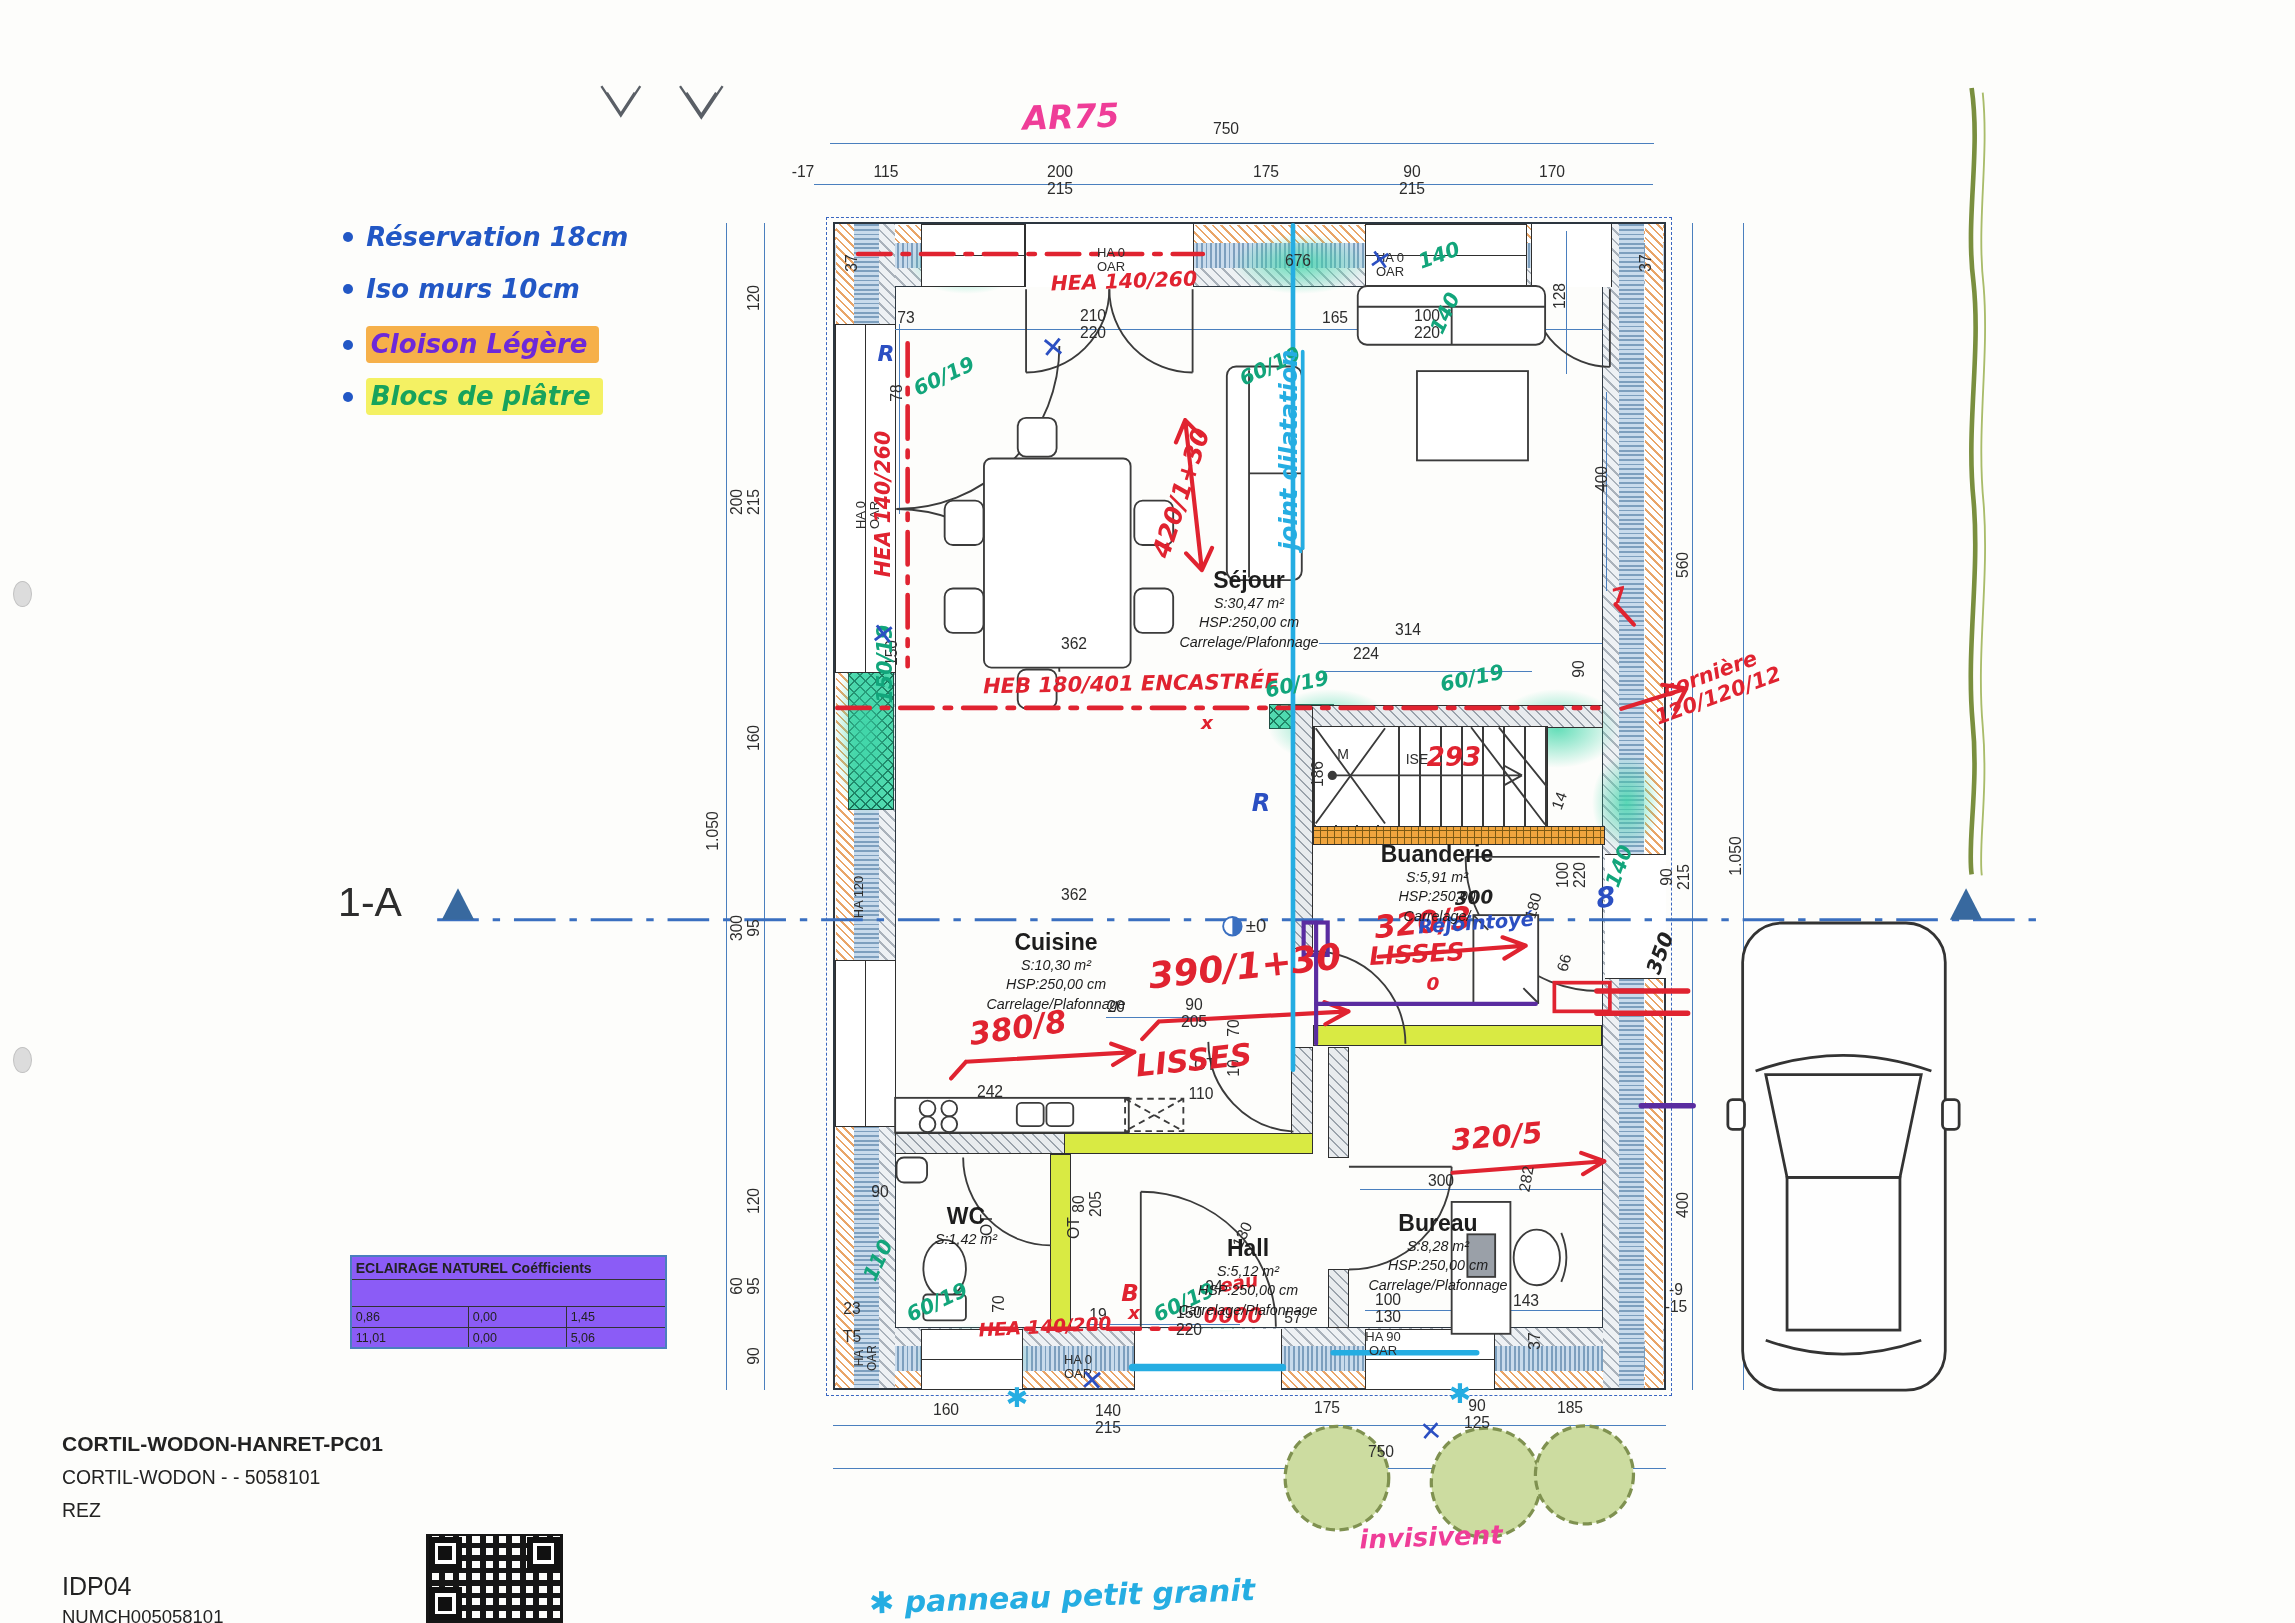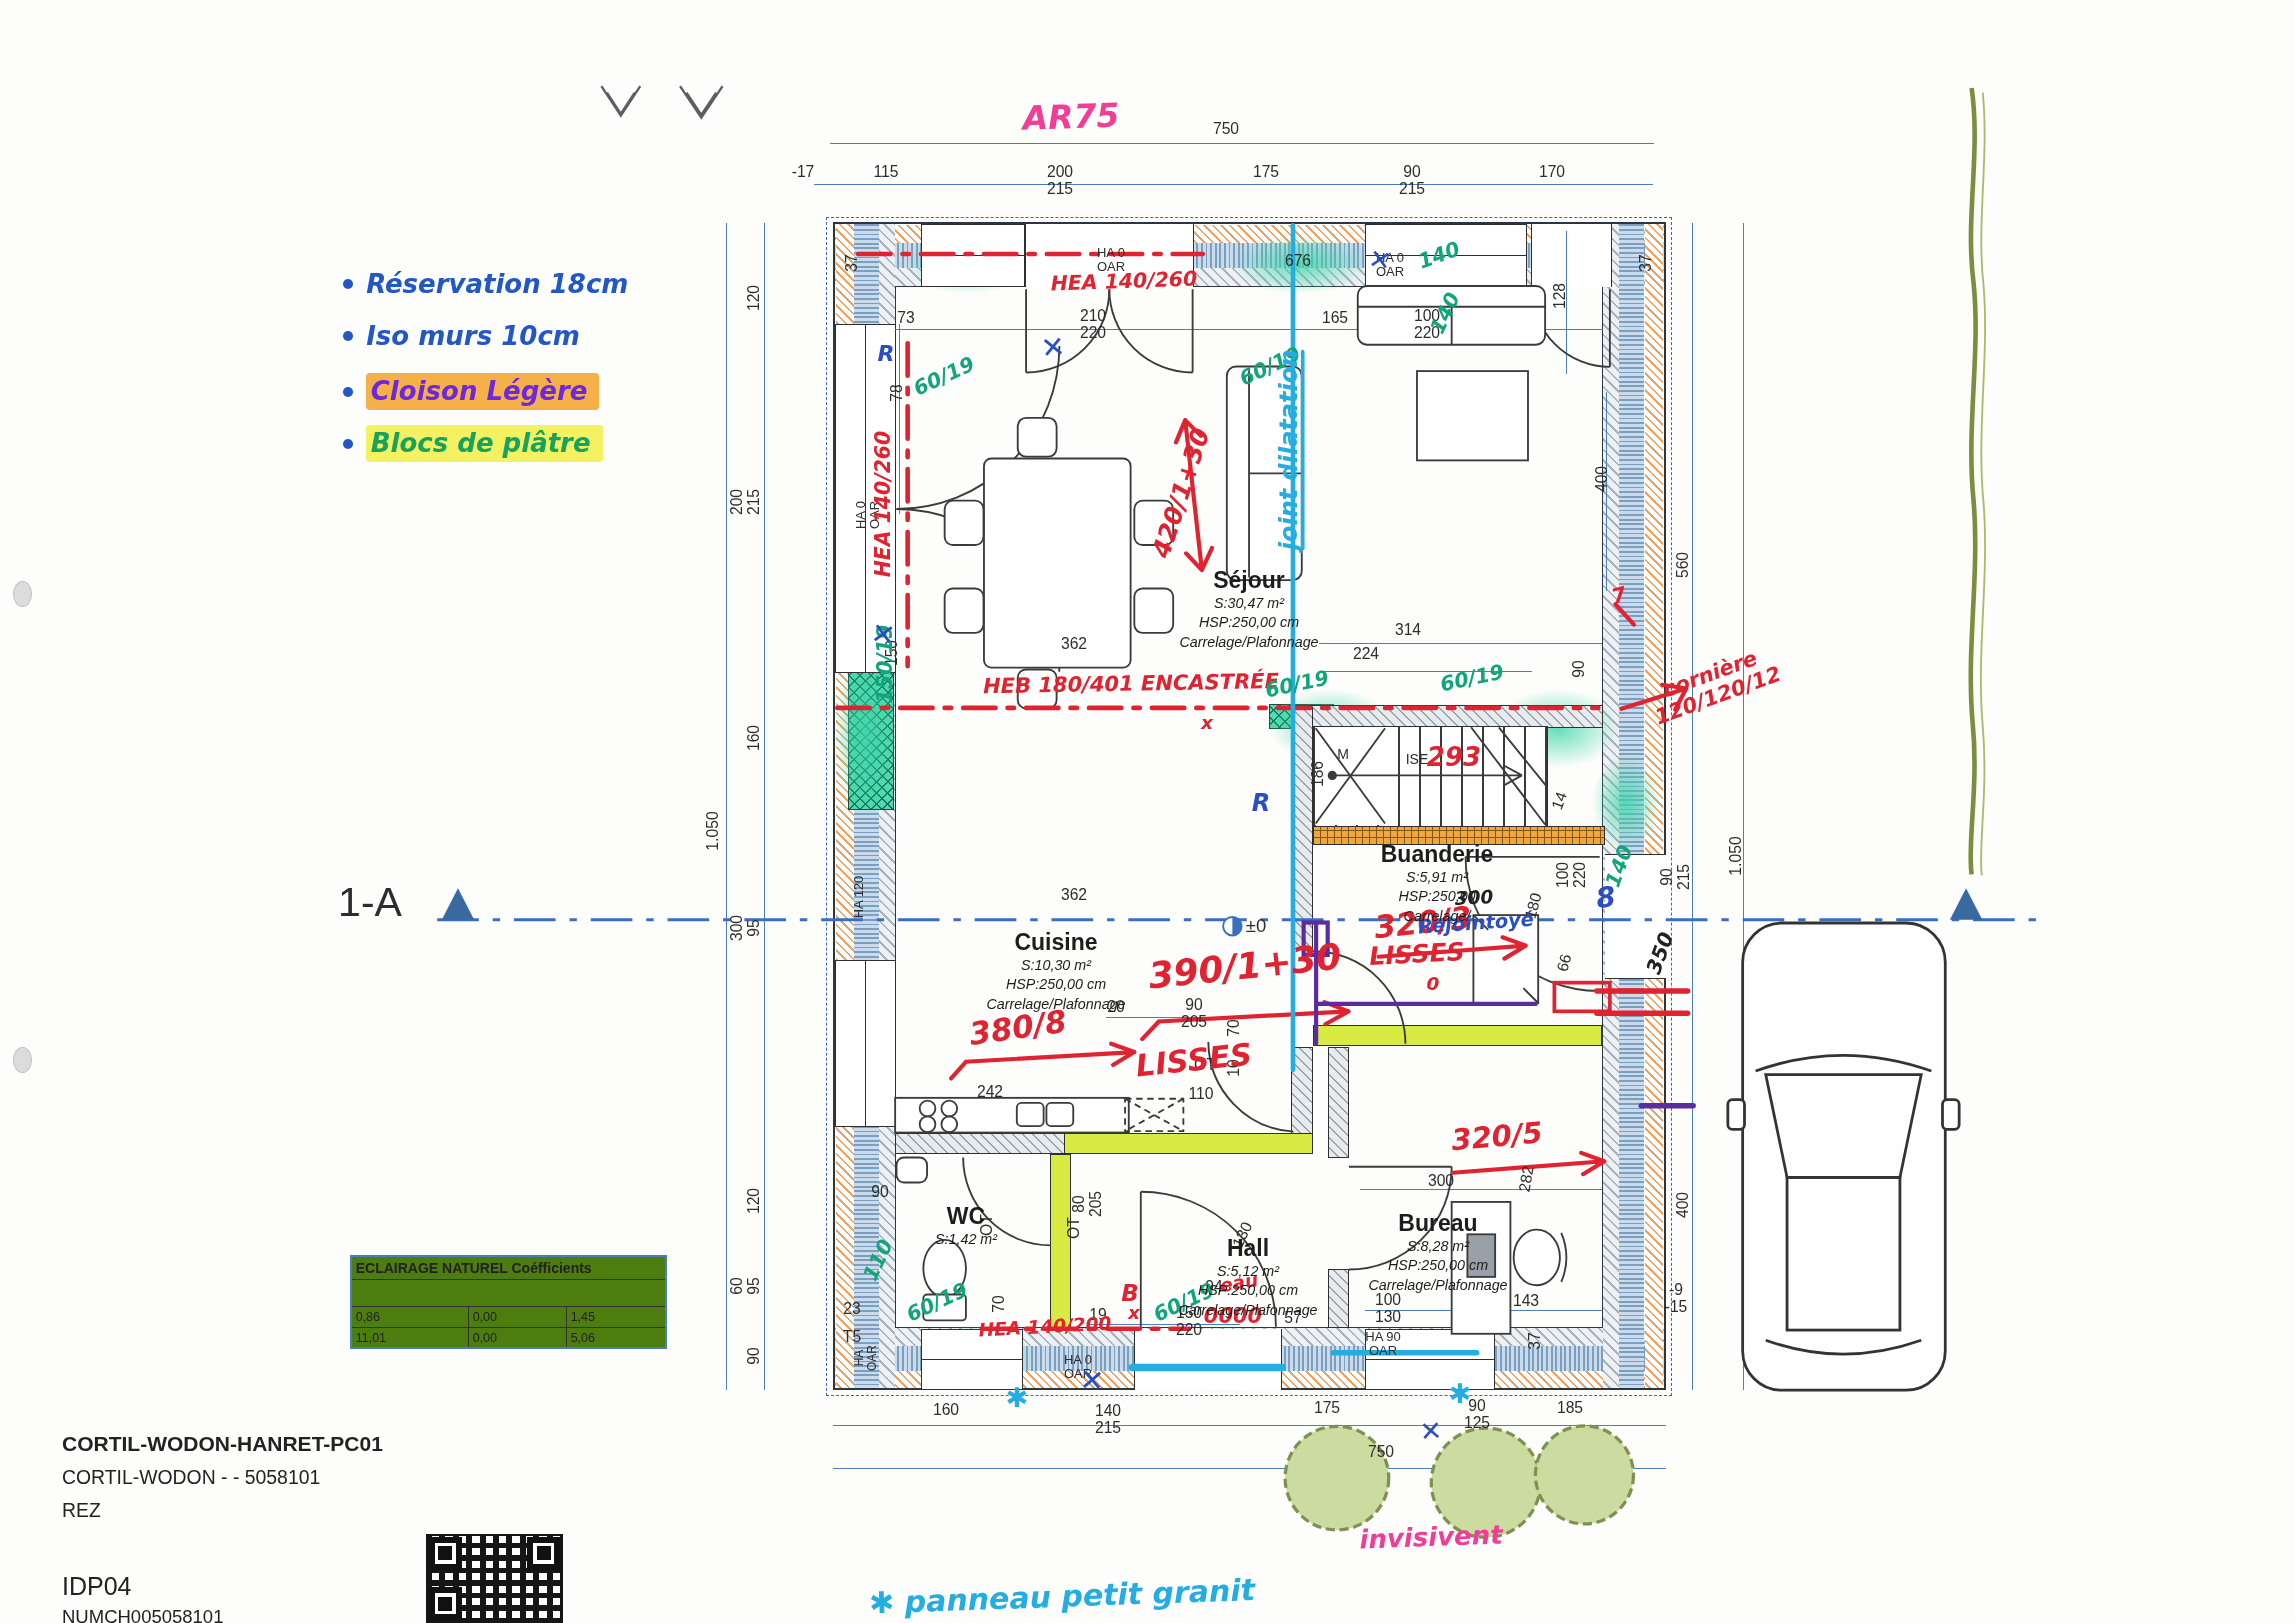--- a/index.html
+++ b/index.html
@@ -37,25 +37,25 @@
   .red{color:#e02330;font-family:"DejaVu Sans",sans-serif;font-style:italic;font-weight:bold;font-size:21px;}
   .green{color:#12a57b;font-family:"DejaVu Sans",sans-serif;font-style:italic;font-weight:bold;font-size:20.4px;}
   .cyan{color:#25ade2;font-family:"DejaVu Sans",sans-serif;font-style:italic;font-weight:bold;font-size:25px;}
   .pink{color:#ef3d98;font-family:"DejaVu Sans",sans-serif;font-style:italic;font-weight:bold;font-size:25px;}
   .pen{color:#2b4fc2;font-family:"DejaVu Sans",sans-serif;font-style:italic;font-weight:bold;font-size:26px;}
   .bhand{color:#222;font-family:"DejaVu Sans",sans-serif;font-style:italic;font-weight:bold;font-size:20.4px;}
   .room{position:absolute;text-align:center;transform:translate(-50%,0);color:#1d1d1d;}
   .room .rt{font-weight:bold;font-size:23px;}
   .room .rs{font-size:14.3px;font-style:italic;line-height:1.35;}
   
-  .note-row{position:absolute;display:flex;align-items:center;font-family:"DejaVu Sans",sans-serif;font-style:italic;font-weight:bold;font-size:26px;color:#2257c5;margin-top:47px;}
+  .note-row{position:absolute;display:flex;align-items:center;font-family:"DejaVu Sans",sans-serif;font-style:italic;font-weight:bold;font-size:26px;color:#2257c5;}
   .note-dot{width:10.2px;height:10.2px;border-radius:50%;background:#2257c5;margin-right:13px;flex:0 0 auto;}
   .note-hl{padding:2.8px 12px 4.6px 4.6px;border-radius:3.7px;}
   
-  #coef-table{position:absolute;left:350px;top:1255px;width:317px;border:2.3px solid #4a7fbe;background:#4d7c0f;border-collapse:collapse;font-size:12.5px;color:#222;}
+  #coef-table{position:absolute;left:350px;top:1255px;width:317px;border:2.3px solid #4a7fbe;background:#8b5cf6;border-collapse:collapse;font-size:12.5px;color:#222;}
   #coef-table th,#coef-table td{border:1.4px solid #333;padding:2.8px 3.7px;font-weight:normal;text-align:left;vertical-align:middle;}
   #coef-table th{text-align:center;height:60px;}
   #coef-table .title-cell{font-weight:bold;font-size:14px;border-bottom:1.4px solid #333;}
   #coef-table .spacer td{border-left:none;border-right:none;height:21px;}
   
   .foot{position:absolute;left:62px;color:#222;}
   .qr{position:absolute;left:426px;top:1534px;width:137px;height:89px;overflow:hidden;
       background:
         repeating-linear-gradient(90deg,#161616 0 6px,transparent 6px 13.4px),
         repeating-linear-gradient(0deg,#161616 0 5.1px,transparent 5.1px 12.5px);}

